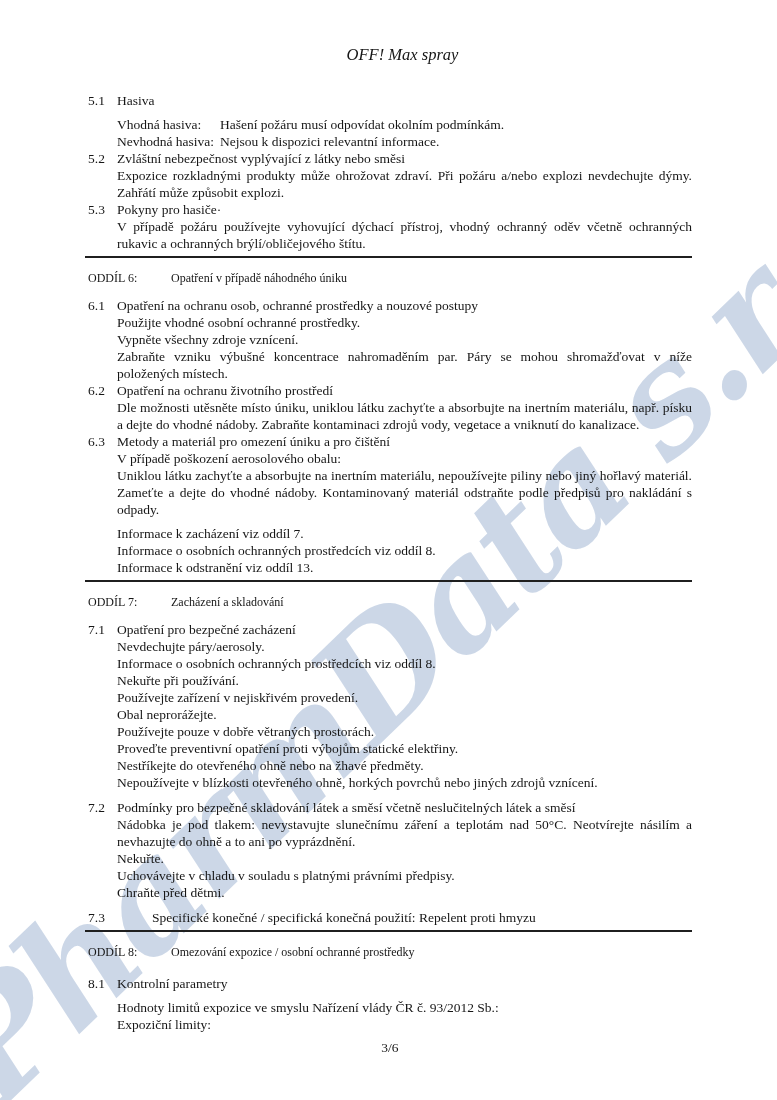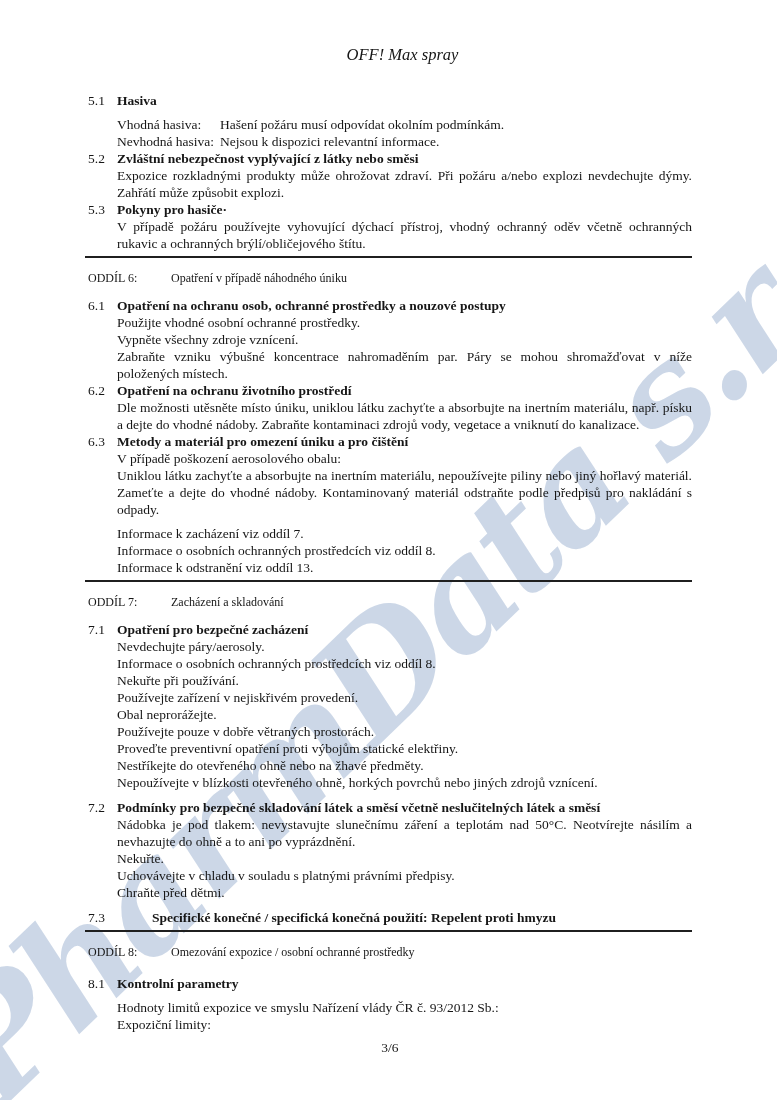--- a/index.html
+++ b/index.html
@@ -35,21 +35,21 @@
     text-align:center;
     font-style:italic;
     font-weight:normal;
     font-size:16.5px;
     line-height:20px;
     padding-left:28px;
   }
   .body-area{margin:0 85px 0 88px;}
   .sec{display:flex;}
   .sec .num{width:29px;flex-shrink:0;}
-  .sec .t{flex:1;font-weight:bold;}
+  .sec .t{flex:1;}
   .sec.first{margin-top:27px;}
   .oddil{display:flex;margin-top:12px;font-size:12px;}
   .oddil .num{width:83px;flex-shrink:0;}
   .oddil .t{flex:1;}
   .ind{margin-left:29px;}
   .para{margin-left:29px;text-align:justify;text-align-last:left;}
   .kv-block{margin-top:7px;}
   .kv{margin-left:29px;display:flex;}
   .kv .k{width:103px;flex-shrink:0;}
   .kv .v{flex:1;}

